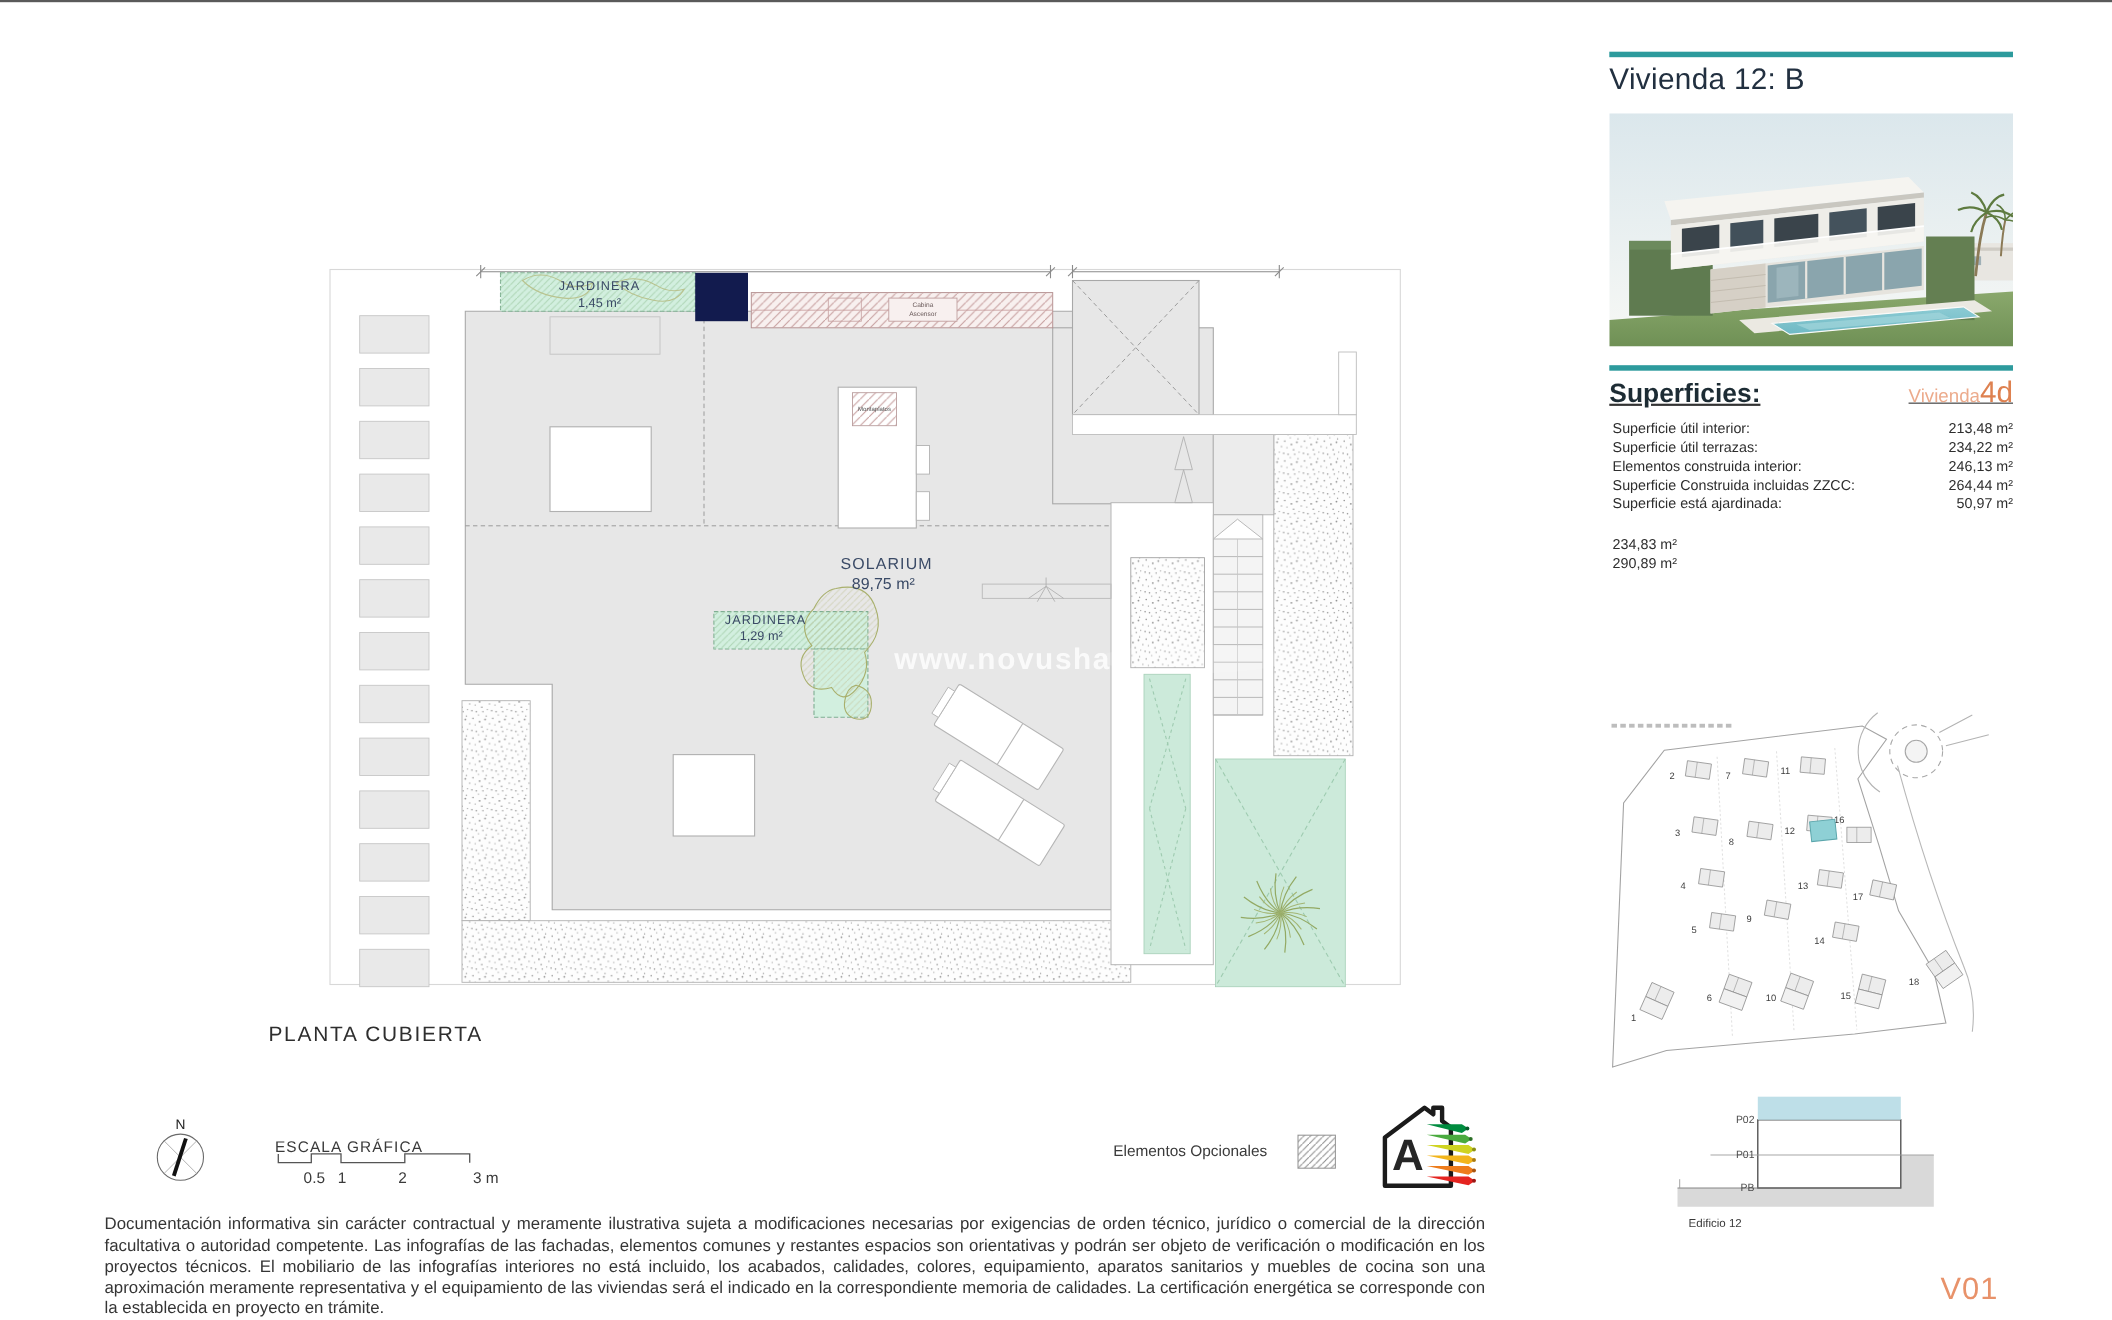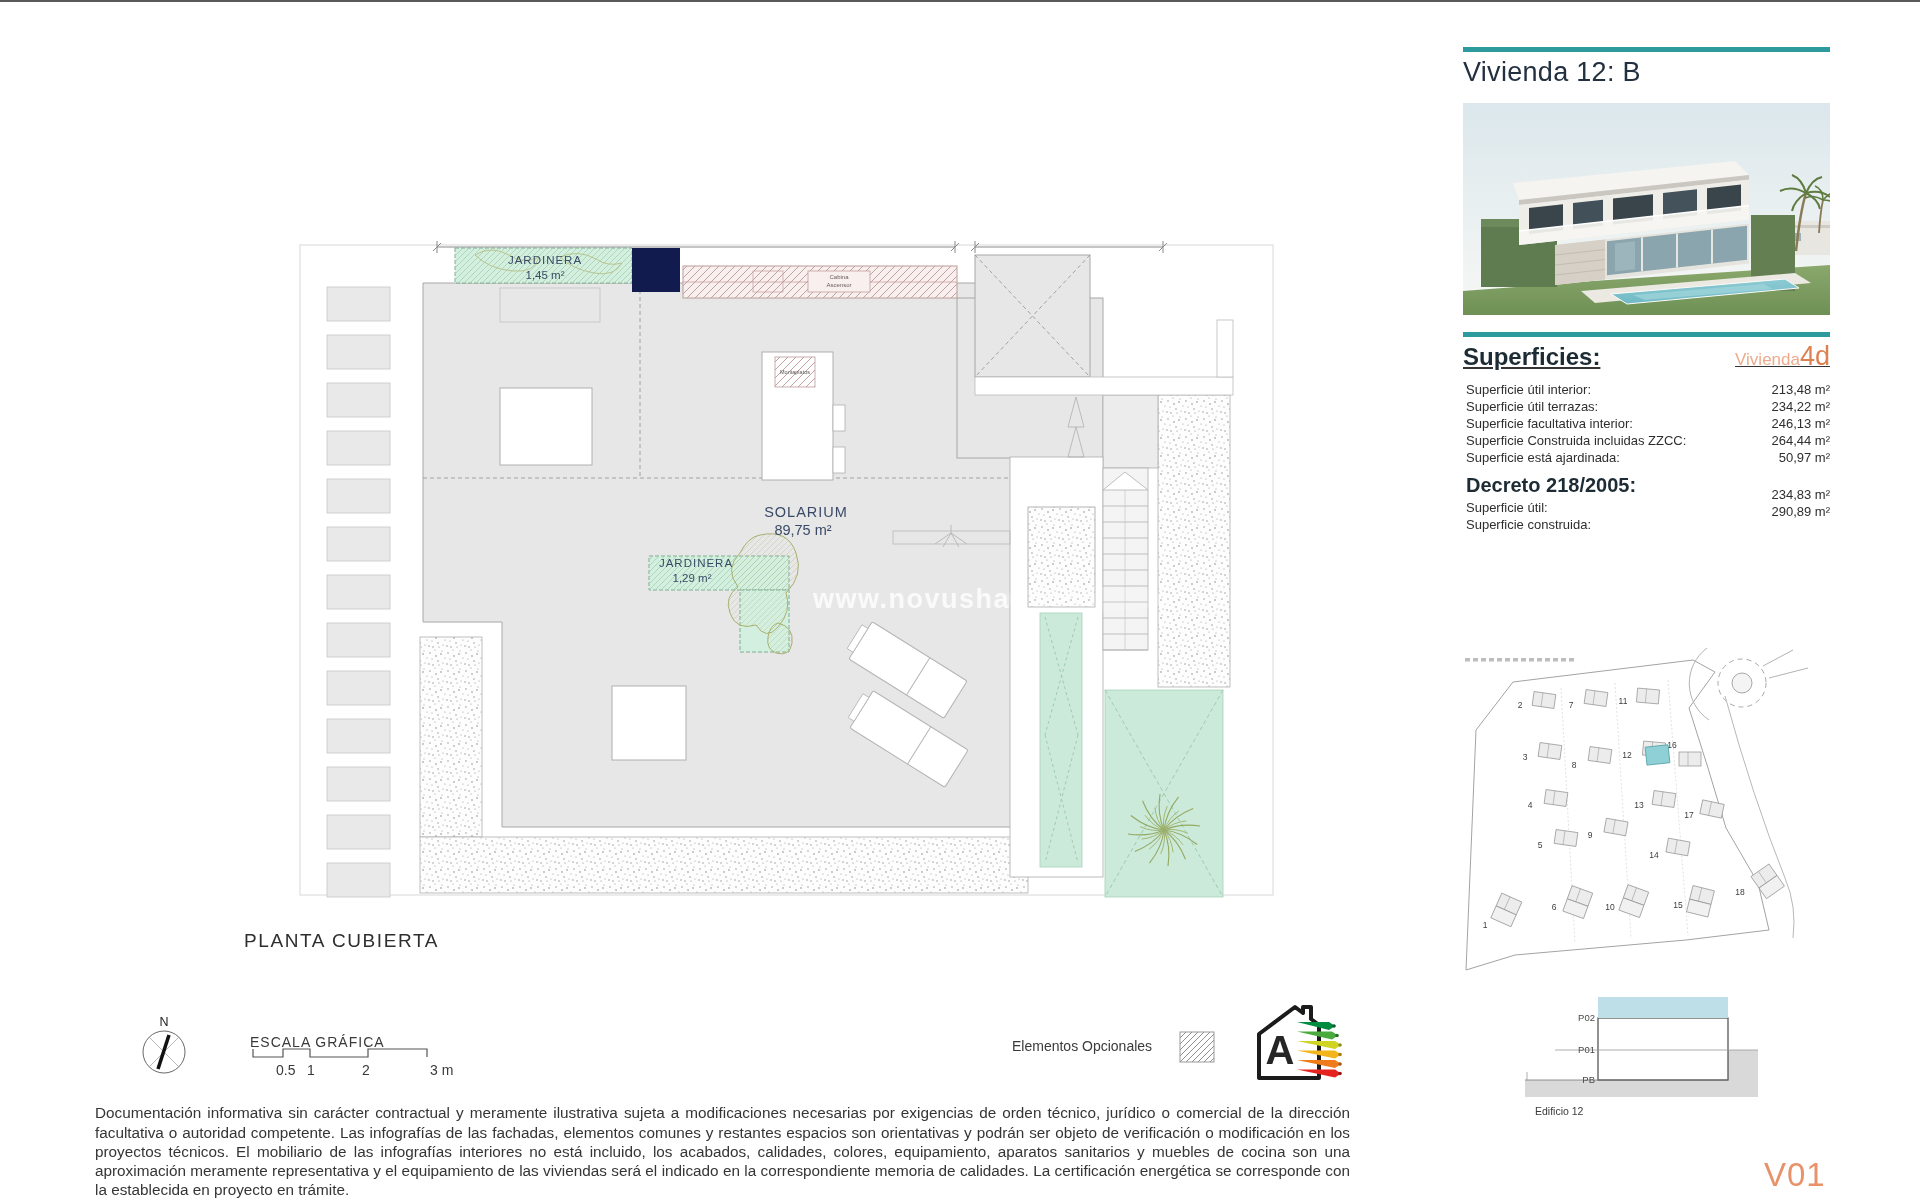--- a/index.html
+++ b/index.html
@@ -38,21 +38,21 @@
   .viv-label{font-size:17px;color:#ecab8c;}
   .viv-unit{font-size:27px;color:#de8150;}
   .sup-rows{left:1466px;top:381px;width:364px;}
   .sup-row{display:flex;justify-content:space-between;font-size:13px;line-height:17px;color:#2e2e2e;}
   .decreto-wrap{left:1466px;top:474px;width:364px;display:flex;justify-content:space-between;}
   .dec-heading{font-size:20px;font-weight:600;color:#1d2c34;}
   .dec-labels{font-size:13px;line-height:16.5px;color:#2e2e2e;margin-top:3px;}
   .dec-values{font-size:13px;line-height:16.5px;color:#2e2e2e;text-align:center;padding-top:13px;}
   .map-svg{left:1463px;top:638px;}
   .elev-svg{left:1500px;top:985px;}
-  .v01{left:1764px;top:1156px;font-size:33px;color:#e8926a;letter-spacing:1px;}
+  .v01{left:1764px;top:1156px;font-size:28px;color:#e8926a;letter-spacing:1px;}
   svg text{font-family:"Liberation Sans",sans-serif;}
 </style>
 </head>
 <body>
 
 <div class="abs top-line"></div>
 
 <svg class="abs plan-svg" width="1060" height="730" viewBox="0 0 1060 730">
   <defs>
     <pattern id="stipple" width="18" height="18" patternUnits="userSpaceOnUse">
@@ -422,41 +422,34 @@
 <div class="abs sup-rows" id="supRows">
     <div class="sup-row">
       <span>Superficie útil interior:</span>
       <span>213,48 m²</span>
     </div>
     <div class="sup-row">
       <span>Superficie útil terrazas:</span>
       <span>234,22 m²</span>
     </div>
     <div class="sup-row">
-      <span>Superficie facultativa interior:</span>
+      <span>Elementos construida interior:</span>
       <span>246,13 m²</span>
     </div>
     <div class="sup-row">
       <span>Superficie Construida incluidas ZZCC:</span>
       <span>264,44 m²</span>
     </div>
     <div class="sup-row">
       <span>Superficie está ajardinada:</span>
       <span>50,97 m²</span>
     </div>
   </div>
 
 <div class="abs decreto-wrap">
-  <div class="dec-left">
-    <div class="dec-heading">Decreto 218/2005:</div>
-    <div class="dec-labels" id="decLabels">
-        <div>Superficie útil:</div>
-        <div>Superficie construida:</div>
-      </div>
-  </div>
   <div class="dec-values" id="decValues">
       <div>234,83 m²</div>
       <div>290,89 m²</div>
     </div>
 </div>
 
 <svg class="abs map-svg" width="367" height="350" viewBox="0 0 367 350">
   <g id="blurlabel">
       <rect x="2" y="20" width="5" height="3.5" fill="#7c7c7c" opacity="0.5"></rect>
       <rect x="10" y="20" width="5" height="3.5" fill="#7c7c7c" opacity="0.5"></rect>

